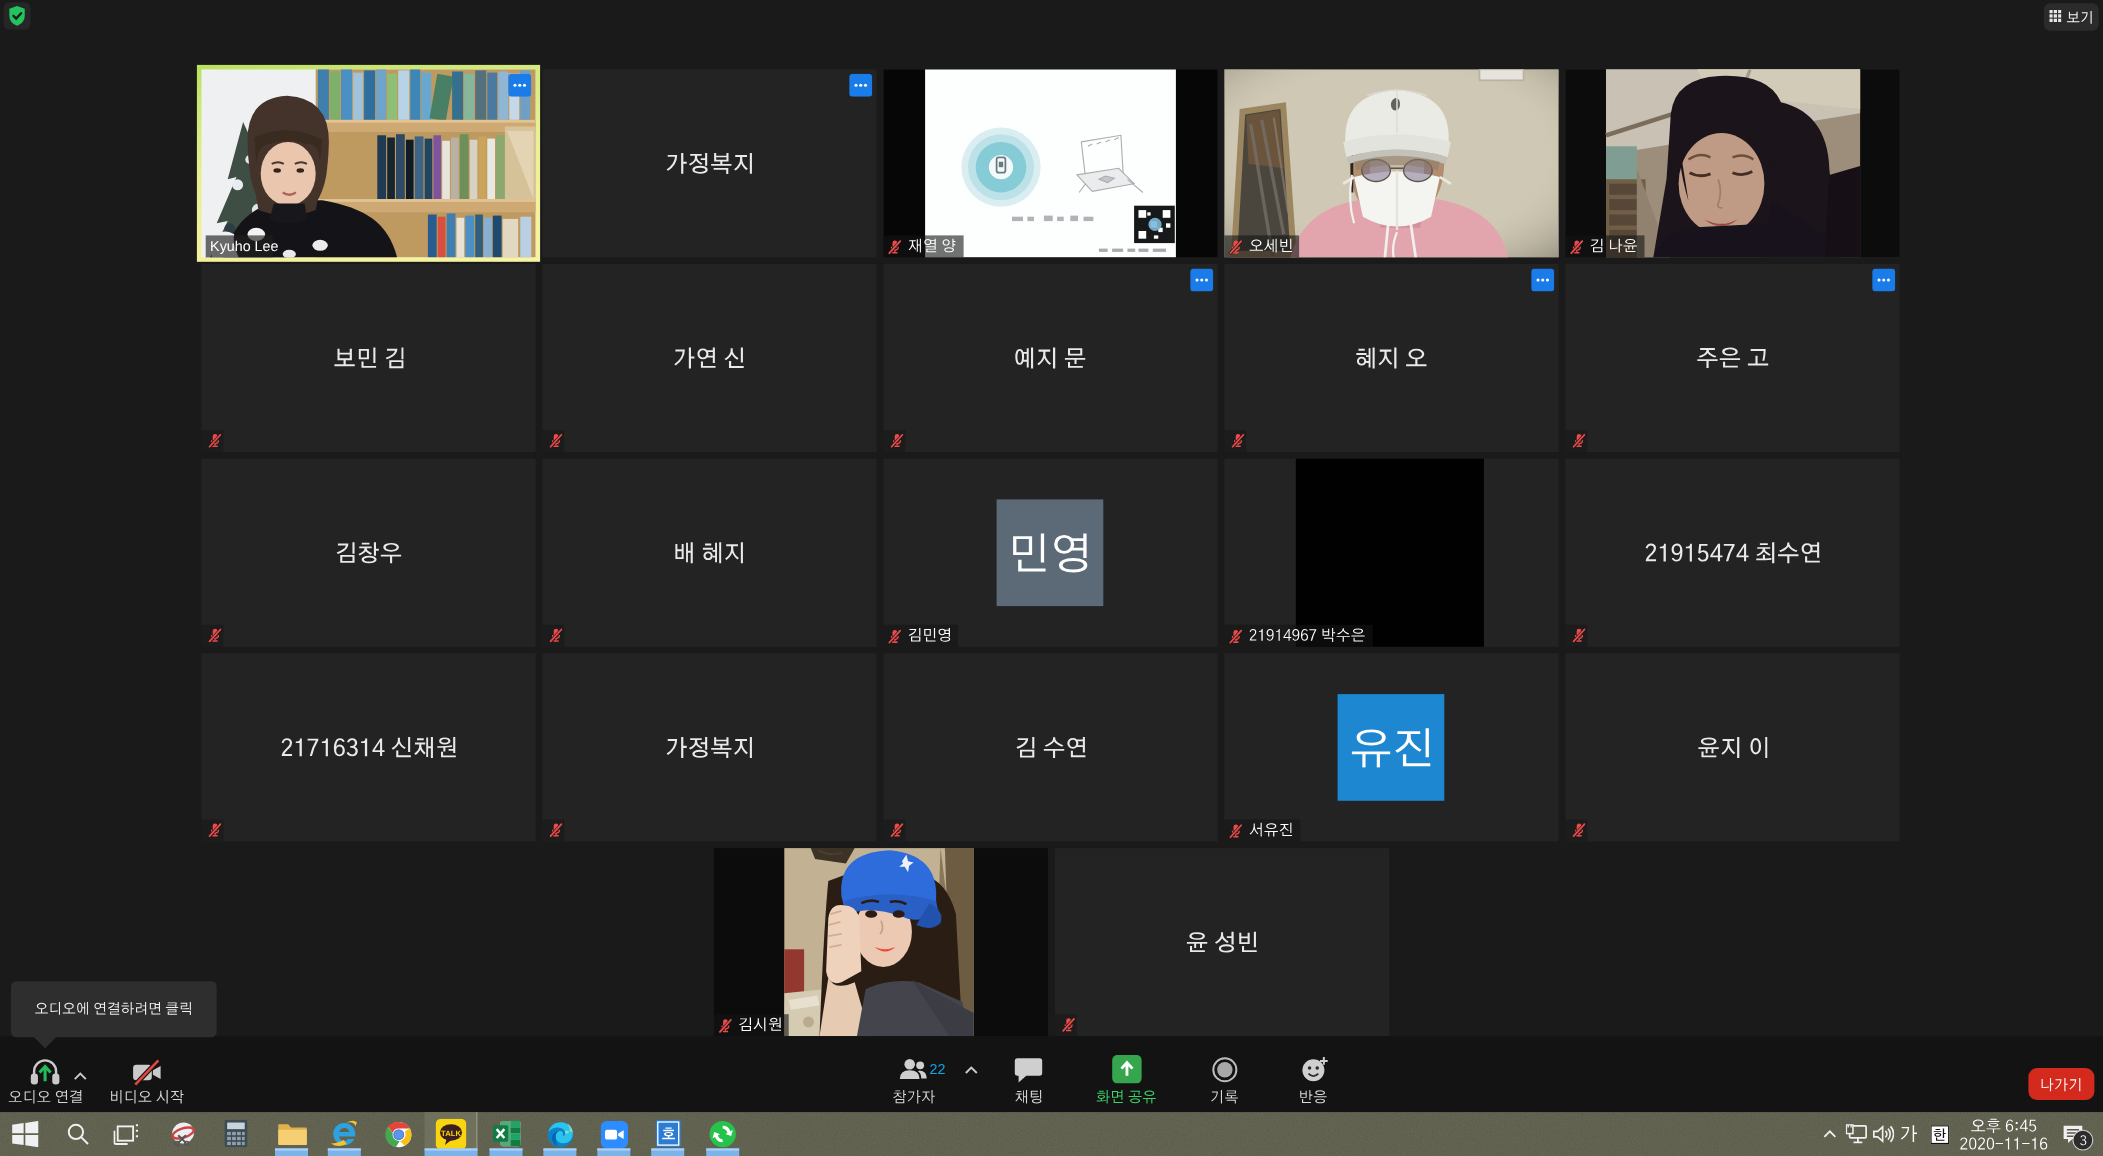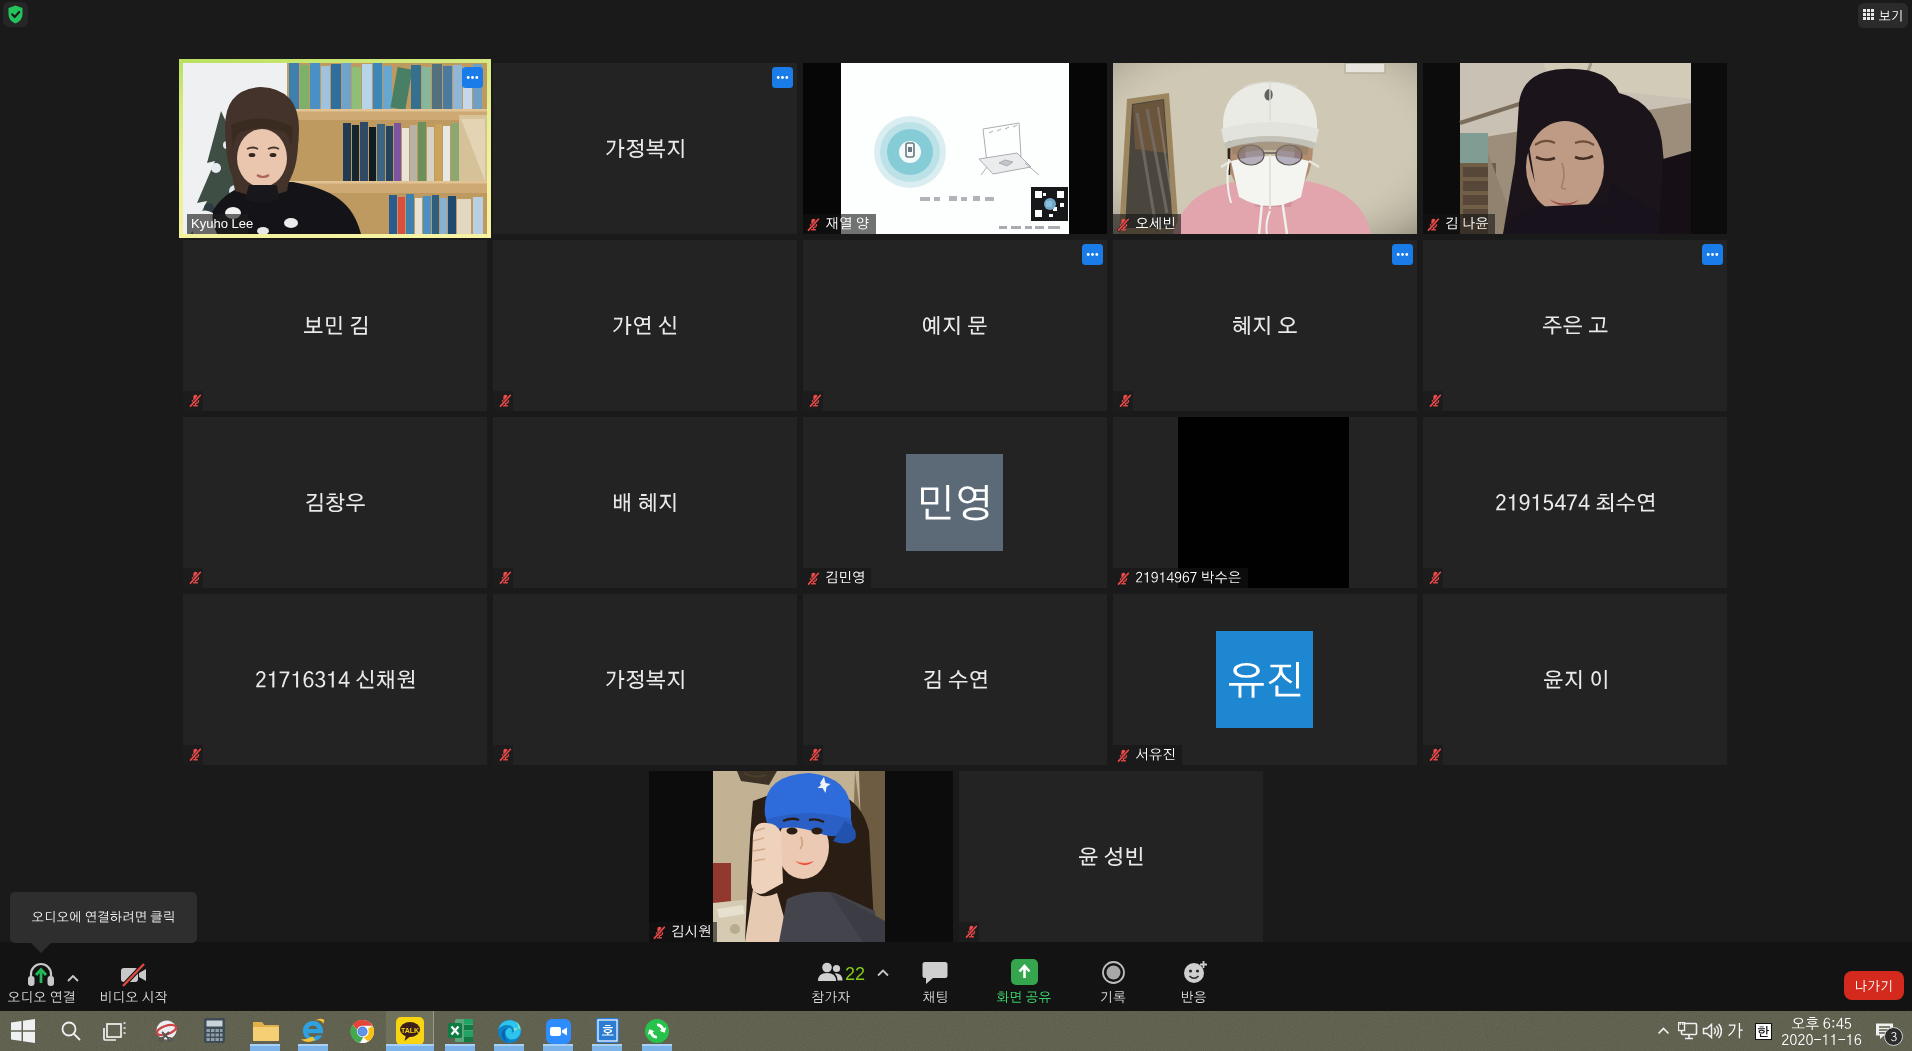--- a/index.html
+++ b/index.html
@@ -621,21 +621,21 @@
     <path d="M1.7 9.6V0.8H2.7V4.1H6.4V0.8H7.4V9.6ZM2.7 8.7H6.4V5.1H2.7ZM10.1 12V-0.1H11.1V12Z M15 9.2V1.1H20.6V2H16V8.3H16.5Q18.9 8.3 21.8 7.9V8.7Q18.9 9.2 15.5 9.2ZM22.9 12V-0.1H23.9V12Z M27.9 3.7Q27.9 2.3 29.2 1.5Q30.5 0.7 32.4 0.7Q34.3 0.7 35.6 1.5Q36.9 2.3 36.9 3.7Q36.9 5 35.6 5.9Q34.3 6.7 32.4 6.7Q30.5 6.7 29.2 5.9Q27.9 5 27.9 3.7ZM29 3.7Q29 4.6 30 5.2Q31 5.8 32.4 5.8Q33.9 5.8 34.8 5.2Q35.8 4.6 35.8 3.7Q35.8 2.7 34.8 2.1Q33.9 1.5 32.4 1.5Q31.1 1.5 30.1 2.1Q29 2.7 29 3.7ZM26.5 10.5V9.7H31.9V6.5H32.9V9.7H38.3V10.5Z M42.8 9.5Q43.5 9 44.1 8.3Q44.7 7.6 45.2 6.8Q45.8 5.9 46.1 4.8Q46.4 3.7 46.4 2.5V0.6H47.4V2.5Q47.4 3.5 47.7 4.4Q47.9 5.3 48.3 6Q48.6 6.7 49.1 7.3Q49.6 7.9 50 8.3Q50.4 8.7 50.8 9.1L50.1 9.7Q49.3 9.1 48.4 7.9Q47.4 6.6 47 5.3Q46.6 6.6 45.6 7.9Q44.6 9.3 43.6 10.1ZM52.1 12V-0.1H53.2V12Z M55.8 6.3Q56.4 6.1 56.9 5.7Q57.5 5.4 58.1 4.9Q58.6 4.4 59 3.7Q59.3 3.1 59.3 2.4V1.7H56.5V0.8H63.3V1.7H60.5V2.4Q60.5 3 60.8 3.6Q61.1 4.1 61.7 4.6Q62.2 5.1 62.7 5.4Q63.2 5.7 63.7 6L63.1 6.7Q62.2 6.3 61.3 5.5Q60.4 4.8 59.9 4Q59.6 4.8 58.5 5.6Q57.5 6.5 56.4 7ZM64.9 7.4V-0.1H65.9V3.4H67.6V4.3H65.9V7.4ZM57.8 8.9V8H65.9V12.1H64.8V8.9Z" fill="#d8d8d8"></path>
   </svg>
 <svg style="position:absolute;left:816px;top:960px" width="28" height="24" viewBox="0 0 28 24">
 <g fill="#cfcfcf">
 <circle cx="11" cy="7.5" r="4.8"></circle>
 <path d="M2 21 Q2 13 11 13 Q20 13 20 21 Z"></path>
 <circle cx="20.5" cy="8.5" r="3.6"></circle>
 <path d="M20 13.2 Q26.5 13.8 26.5 20.5 L21.5 20.5 Q21.5 15.5 18.5 13.8 Z"></path>
 </g>
   </svg>
-<div style="position:absolute;left:845px;top:964px;color:#84cc16;font-size:18px;font-family:'Liberation Sans',sans-serif">22</div>
+<div style="position:absolute;left:845px;top:964px;color:#0ea5e9;font-size:13px;font-family:'Liberation Sans',sans-serif">22</div>
 <svg style="position:absolute;left:876px;top:968px" width="14" height="10" viewBox="0 0 14 10">
     <path d="M2 7.5 L7 2.5 L12 7.5" stroke="#c9c9c9" stroke-width="1.8" fill="none"></path>
   </svg>
 <svg style="position:absolute;left:811.1px;top:990.0px;" width="39.8" height="14.0" viewBox="-0.4 -1.1 39.8 14.0">
     <path d="M2.5 1V0.2H6.9V1ZM0.6 6.5Q2 6 3 5.2Q4.1 4.4 4.1 3.6V3.1H1.1V2.3H8.2V3.1H5.3V3.5Q5.3 4 5.6 4.4Q5.9 4.8 6.4 5.2Q6.9 5.5 7.4 5.8Q7.9 6.1 8.4 6.3L7.9 7Q7 6.6 6.1 6Q5.2 5.4 4.7 4.8Q4.3 5.4 3.2 6.1Q2.2 6.8 1.2 7.2ZM9.7 7.3V-0.1H10.7V3.5H12.3V4.4H10.7V7.3ZM2.8 11.8V7.9H10.7V11.8ZM3.8 11H9.7V8.8H3.8Z M13.8 9.6Q16.1 8.1 17.4 6.1Q18.7 4 18.8 2H14.4V1.1H19.8Q19.8 6.6 14.5 10.2ZM22.4 12V-0.1H23.4V5.2H25.4V6.1H23.4V12Z M26.6 9.4Q27.1 9 27.7 8.5Q28.2 8 28.8 7.3Q29.3 6.5 29.7 5.5Q30 4.5 30 3.4V2.1H27.2V1.1H33.8V2.1H31.1V3.4Q31.1 4.3 31.4 5.3Q31.7 6.2 32.2 6.9Q32.8 7.6 33.3 8.2Q33.8 8.7 34.3 9.1L33.6 9.8Q32.7 9.1 31.8 8Q31 6.8 30.6 5.8Q30.3 6.9 29.3 8.1Q28.3 9.4 27.3 10.1ZM35.4 12V-0.1H36.4V5H38.4V6H36.4V12Z" fill="#d8d8d8"></path>
   </svg>
 <svg style="position:absolute;left:922px;top:960px" width="26" height="25" viewBox="0 0 26 25">
 <path d="M3 2 h20 a2.5 2.5 0 0 1 2.5 2.5 v11 a2.5 2.5 0 0 1 -2.5 2.5 h-12 l-7 6 v-6 h-1 a2.5 2.5 0 0 1 -2.5 -2.5 v-11 A2.5 2.5 0 0 1 3 2 Z" fill="#cfcfcf"></path>
 </svg>
 <svg style="position:absolute;left:922.1px;top:990.0px;" width="25.8" height="14.0" viewBox="-0.3 -1.1 25.8 14.0">

